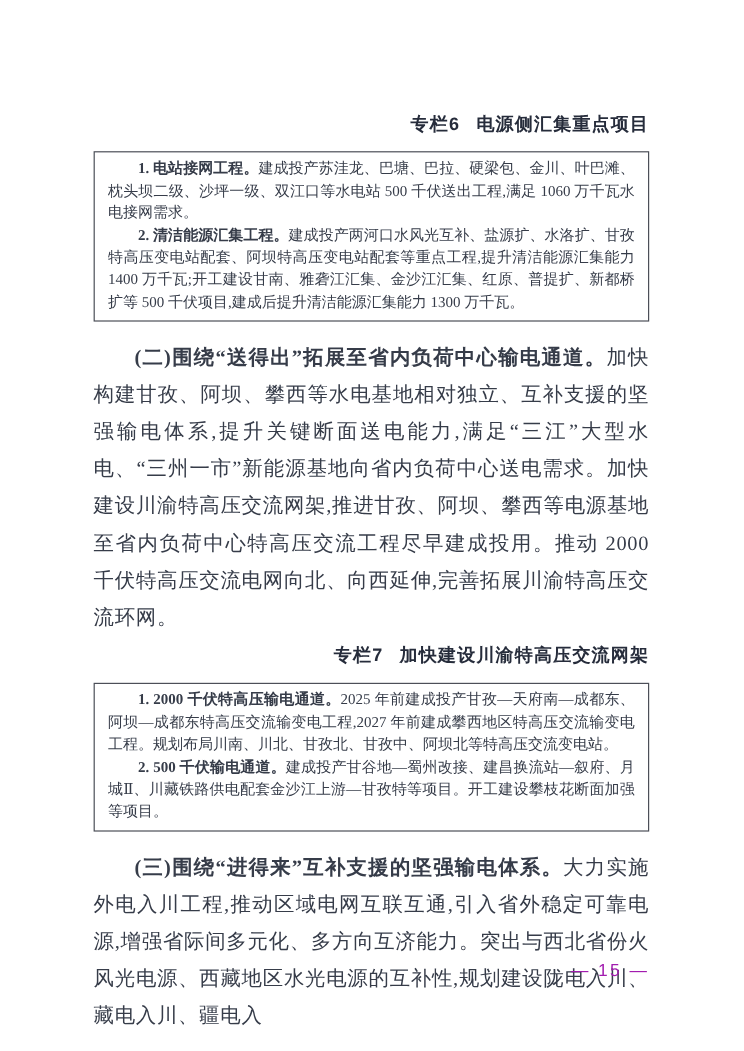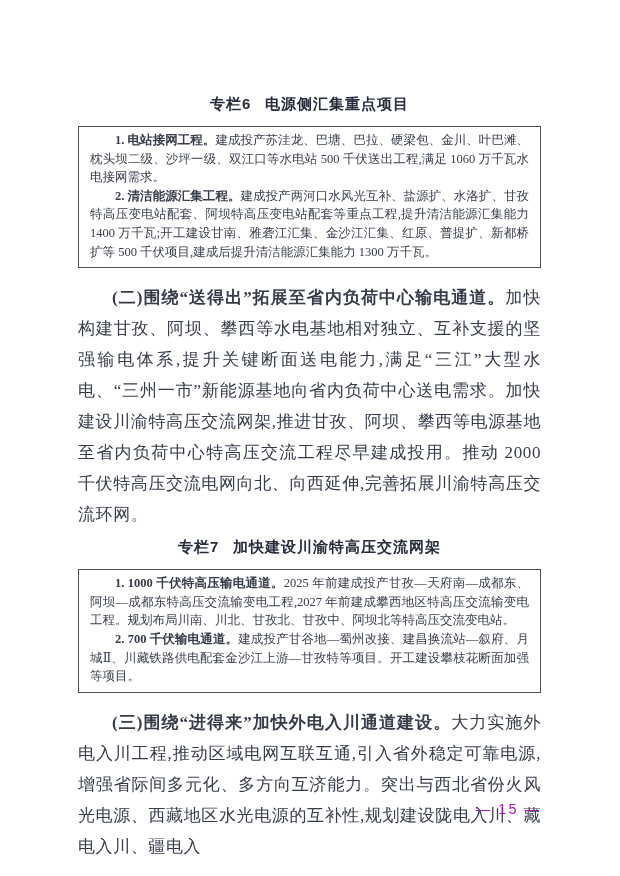--- a/index.html
+++ b/index.html
@@ -11,21 +11,21 @@
     position:relative;
     overflow:hidden;
   }
   .content {
     position:absolute;
     left:78px; top:94px;
     width:463px;
   }
   .box-heading {
     margin:0;
-    text-align:center;
+    text-align:right;
     font-family:"Liberation Sans","DejaVu Sans",sans-serif;
     font-weight:bold;
     font-size:15px;
     line-height:20px;
     color:#262c3b;
     letter-spacing:1px;
   }
   .box-heading .gap { display:inline-block; width:0.9em; }
   .callout-box {
     border:1.5px solid #4c4f58;
@@ -73,21 +73,21 @@
     <p class="box-item"><span class="lead">2. 清洁能源汇集工程。</span><span>建成投产两河口水风光互补、盐源扩、水洛扩、甘孜特高压变电站配套、阿坝特高压变电站配套等重点工程,提升清洁能源汇集能力 1400 万千瓦;开工建设甘南、雅砻江汇集、金沙江汇集、红原、普提扩、新都桥扩等 500 千伏项目,建成后提升清洁能源汇集能力 1300 万千瓦。</span></p>
   </div>
 
   <p class="body-para"><span class="para-lead">(二)围绕“送得出”拓展至省内负荷中心输电通道。</span><span>加快构建甘孜、阿坝、攀西等水电基地相对独立、互补支援的坚强输电体系,提升关键断面送电能力,满足“三江”大型水电、“三州一市”新能源基地向省内负荷中心送电需求。加快建设川渝特高压交流网架,推进甘孜、阿坝、攀西等电源基地至省内负荷中心特高压交流工程尽早建成投用。推动 2000 千伏特高压交流电网向北、向西延伸,完善拓展川渝特高压交流环网。</span></p>
 
   <h2 class="box-heading heading-2">
     <span>专栏7</span><span class="gap"></span><span>加快建设川渝特高压交流网架</span>
   </h2>
 
   <div class="callout-box">
-    <p class="box-item"><span class="lead">1. 1000 千伏特高压输电通道。</span><span>2025 年前建成投产甘孜—天府南—成都东、阿坝—成都东特高压交流输变电工程,2027 年前建成攀西地区特高压交流输变电工程。规划布局川南、川北、甘孜北、甘孜中、阿坝北等特高压交流变电站。</span></p>
-    <p class="box-item"><span class="lead">2. 700 千伏输电通道。</span><span>建成投产甘谷地—蜀州改接、建昌换流站—叙府、月城Ⅱ、川藏铁路供电配套金沙江上游—甘孜特等项目。开工建设攀枝花断面加强等项目。</span></p>
+    <p class="box-item"><span class="lead">1. 2000 千伏特高压输电通道。</span><span>2025 年前建成投产甘孜—天府南—成都东、阿坝—成都东特高压交流输变电工程,2027 年前建成攀西地区特高压交流输变电工程。规划布局川南、川北、甘孜北、甘孜中、阿坝北等特高压交流变电站。</span></p>
+    <p class="box-item"><span class="lead">2. 500 千伏输电通道。</span><span>建成投产甘谷地—蜀州改接、建昌换流站—叙府、月城Ⅱ、川藏铁路供电配套金沙江上游—甘孜特等项目。开工建设攀枝花断面加强等项目。</span></p>
   </div>
 
-  <p class="body-para"><span class="para-lead">(三)围绕“进得来”加快外电入川通道建设。</span><span>大力实施外电入川工程,推动区域电网互联互通,引入省外稳定可靠电源,增强省际间多元化、多方向互济能力。突出与西北省份火风光电源、西藏地区水光电源的互补性,规划建设陇电入川、藏电入川、疆电入</span></p>
+  <p class="body-para"><span class="para-lead">(三)围绕“进得来”互补支援的坚强输电体系。</span><span>大力实施外电入川工程,推动区域电网互联互通,引入省外稳定可靠电源,增强省际间多元化、多方向互济能力。突出与西北省份火风光电源、西藏地区水光电源的互补性,规划建设陇电入川、藏电入川、疆电入</span></p>
 
 </div>
 
 <div class="page-footer">— 15 —</div>
 
 </body></html>

